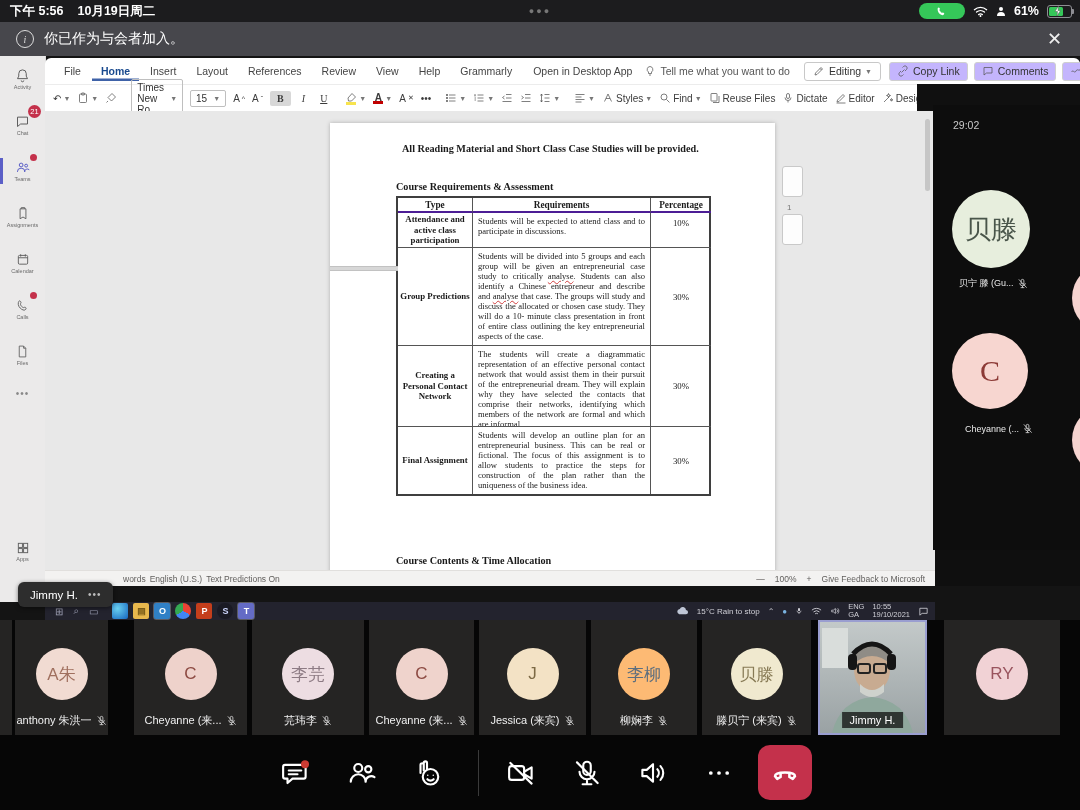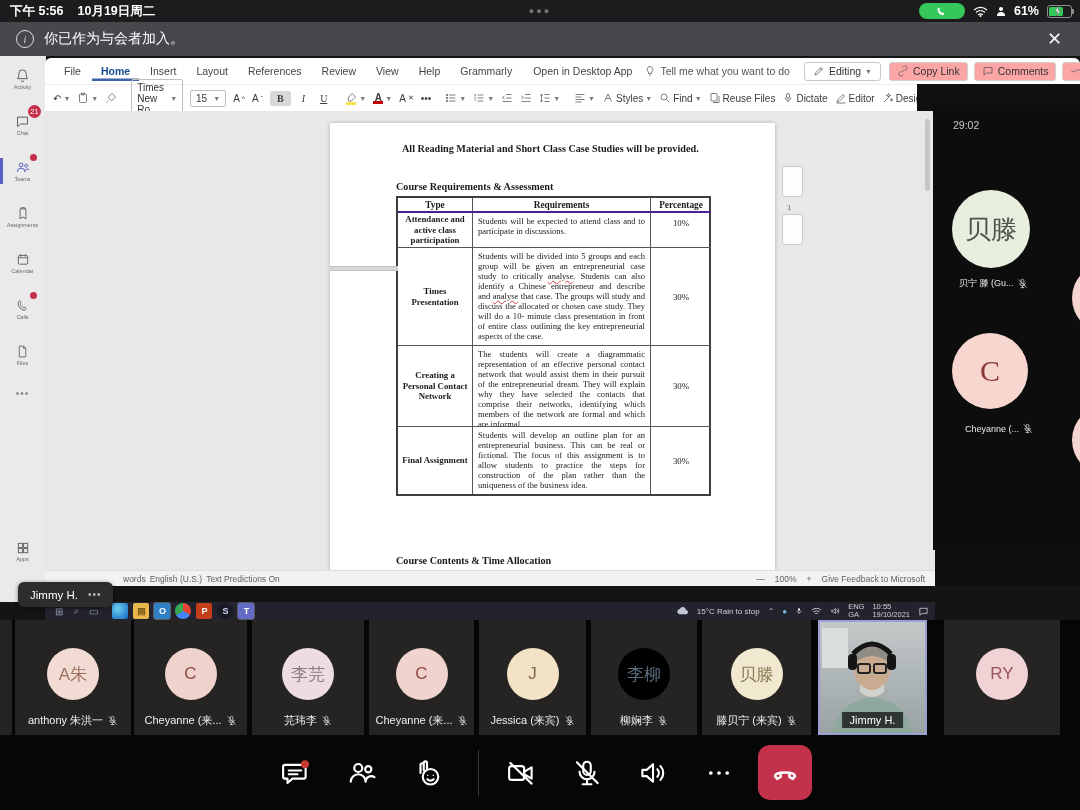--- a/index.html
+++ b/index.html
@@ -37,21 +37,21 @@
   .rail-more{height:30px;display:flex;align-items:center;justify-content:center;color:#888;font-size:10px;letter-spacing:1px;}
   .rail-apps{position:absolute;bottom:28px;left:0;width:45px;}
   
   .word{position:absolute;left:45px;top:2px;width:1035px;height:528px;background:#fff;border-radius:6px 6px 0 0;overflow:hidden;}
   .tabs-row{height:26px;display:flex;align-items:center;font-size:10.5px;color:#444;padding-left:10px;gap:2px;}
   .wtab{padding:4px 9px;white-space:nowrap;}
   .wtab.active{color:#194a8f;font-weight:bold;box-shadow:inset 0 -2.5px 0 #3f62a8;}
   .open-desktop{padding:4px 10px;white-space:nowrap;color:#444;}
   .tellme{display:flex;align-items:center;gap:4px;color:#555;white-space:nowrap;}
   .mode-pill{display:flex;align-items:center;gap:4px;border:1px solid #c8c8c8;border-radius:3px;padding:2.5px 8px;margin-left:12px;color:#333;white-space:nowrap;}
-  .ract{display:flex;align-items:center;gap:4px;border:1px solid #cfcfcf;border-radius:3px;padding:2.5px 7px;margin-left:6px;color:#333;white-space:nowrap;background:#fca5a5;}
+  .ract{display:flex;align-items:center;gap:4px;border:1px solid #cfcfcf;border-radius:3px;padding:2.5px 7px;margin-left:6px;color:#333;white-space:nowrap;background:#c4b5fd;}
   .tabs-right{margin-left:auto;display:flex;align-items:center;margin-right:8px;}
   .caret{font-size:7px;color:#777;}
   .tools-row{position:absolute;top:26px;left:0;width:872px;height:27px;background:#fff;border-top:1px solid #ececec;
     display:flex;align-items:center;font-size:10px;color:#3b3b3b;padding-left:8px;gap:7px;box-sizing:border-box;}
   .dark-ne{position:absolute;top:26px;left:872px;right:0;height:27px;background:#101010;}
   .tool{display:flex;align-items:center;gap:2px;white-space:nowrap;}
   .fbox{border:1px solid #bfbfbf;border-radius:2px;padding:2px 5px;display:flex;align-items:center;gap:6px;color:#333;}
   .bold-btn{background:#d8d8d8;border-radius:2px;padding:2px 7px;font-weight:bold;font-family:"Liberation Serif",serif;}
   .ital{font-style:italic;font-family:"Liberation Serif",serif;padding:2px 4px;}
   .undl{text-decoration:underline;font-family:"Liberation Serif",serif;padding:2px 4px;}
@@ -421,21 +421,21 @@
 
           <div class="t1">
             <div class="hd">Type</div>
             <div class="hd">Requirements</div>
             <div class="hd">Percentage</div>
 
             <div class="ty">Attendance and active class participation</div>
             <div class="rq">Students will be expected to attend class and to participate in discussions.</div>
             <div class="pc">10%</div>
 
-            <div class="ty">Times Presentation</div>
+            <div class="ty">Group Predictions</div>
             <div class="rq">Students will be divided into 5 groups and each group will be given an entrepreneurial case study to critically <span class="squiggle">analyse</span>. Students can also identify a Chinese entrepreneur and describe and <span class="squiggle">analyse</span> that case. The groups will study and discuss the allocated or chosen case study. They will do a 10- minute class presentation in front of entire class outlining the key entrepreneurial aspects of the case.</div>
             <div class="pc" style="align-items:center;padding-top:0">30%</div>
 
             <div class="ty">Creating a Personal Contact Network</div>
             <div class="rq">The students will create a diagrammatic representation of an effective personal contact network that would assist them in their pursuit of the entrepreneurial dream. They will explain why they have selected the contacts that comprise their networks, identifying which members of the network are formal and which are informal.</div>
             <div class="pc" style="align-items:center;padding-top:0">30%</div>
 
             <div class="ty">Final Assignment</div>
             <div class="rq">Students will develop an outline plan for an entrepreneurial business. This can be real or fictional. The focus of this assignment is to allow students to practice the steps for construction of the plan rather than the uniqueness of the business idea.</div>
             <div class="pc" style="align-items:center;padding-top:0">30%</div>
@@ -544,21 +544,21 @@
 
     <div class="jpill">
       <span>Jimmy H.</span>
       <span class="dots">•••</span>
     </div>
   </div>
 
   <div class="strip">
     <div class="tile" style="left:0;width:12px"></div>
 
-    <div class="tile" style="left:15px;width:116px">
+    <div class="tile" style="left:15px;width:93px">
       <div class="tav" style="background: rgb(241, 219, 210); color: rgb(160, 112, 95);">
           <span>A朱</span>
         </div>
       <div class="tlbl">
           <span>anthony 朱洪一</span>
         <svg class="mico" viewBox="0 0 24 24">
             <rect x="9" y="3" width="6" height="10" rx="3"></rect>
             <path d="M6 11a6 6 0 0 0 12 0M12 17v4M8 21h8M4 3l17 18"></path>
           </svg>
         </div>
@@ -610,21 +610,21 @@
       <div class="tlbl">
           <span>Jessica (来宾)</span>
         <svg class="mico" viewBox="0 0 24 24">
             <rect x="9" y="3" width="6" height="10" rx="3"></rect>
             <path d="M6 11a6 6 0 0 0 12 0M12 17v4M8 21h8M4 3l17 18"></path>
           </svg>
         </div>
     </div>
 
     <div class="tile" style="left:591px;width:106px">
-      <div class="tav" style="background: #000000; color: rgb(92, 110, 126);">
+      <div class="tav" style="background: #fdba74; color: rgb(92, 110, 126);">
           <span>李柳</span>
         </div>
       <div class="tlbl">
           <span>柳娴李</span>
         <svg class="mico" viewBox="0 0 24 24">
             <rect x="9" y="3" width="6" height="10" rx="3"></rect>
             <path d="M6 11a6 6 0 0 0 12 0M12 17v4M8 21h8M4 3l17 18"></path>
           </svg>
         </div>
     </div>

